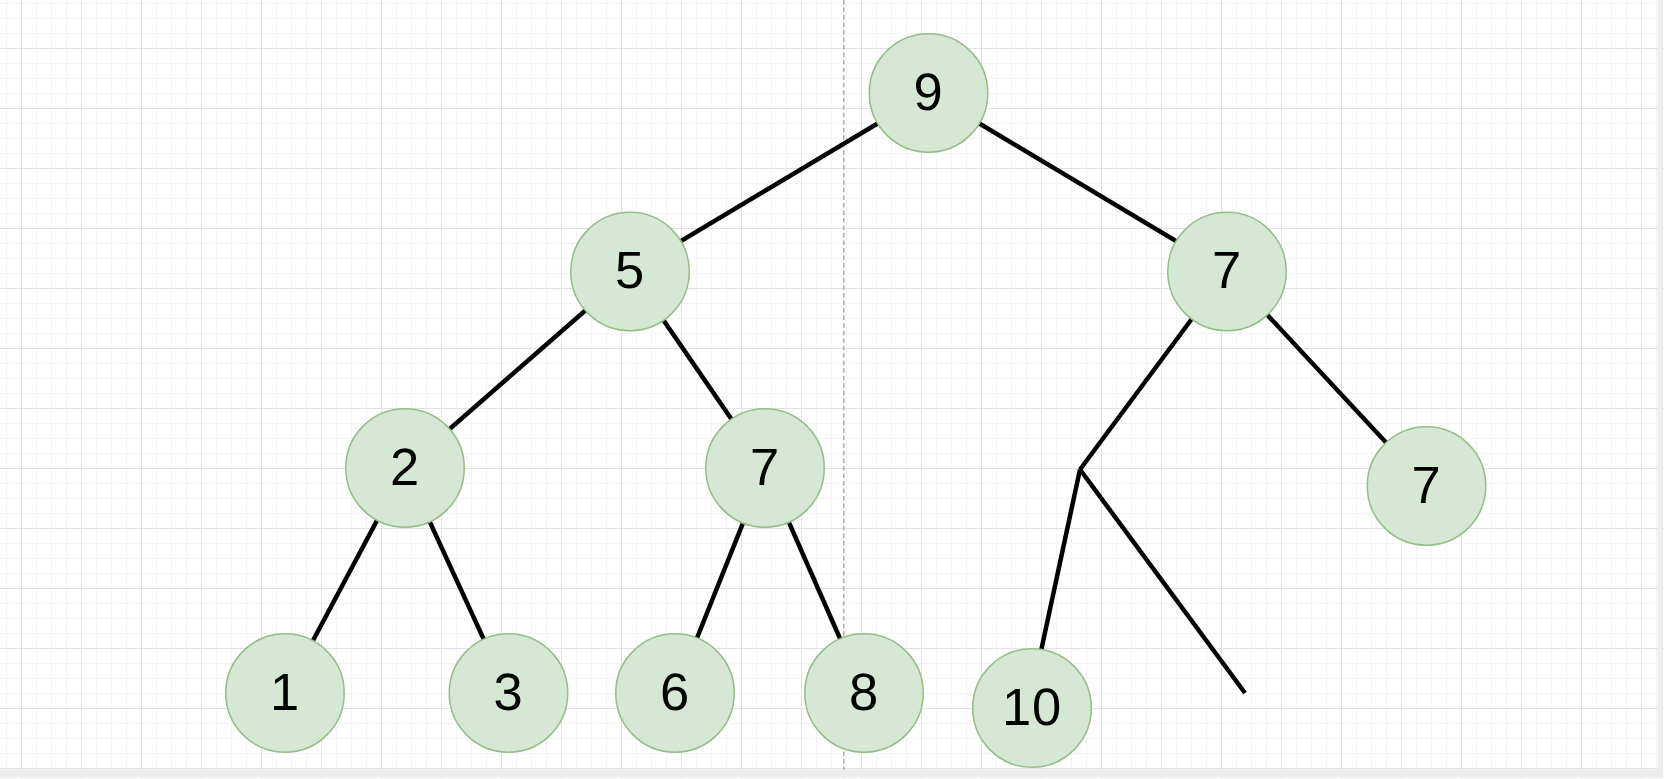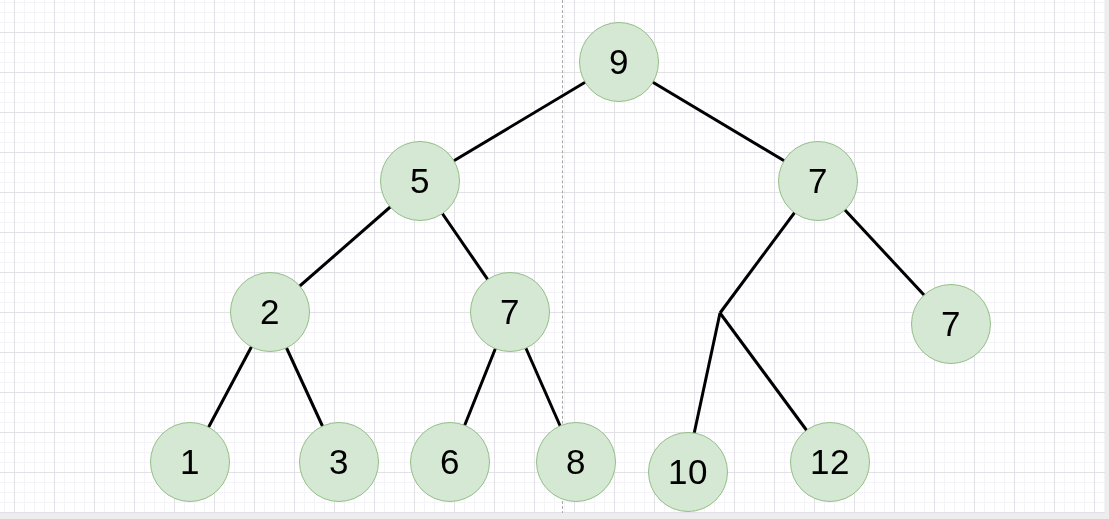--- a/index.html
+++ b/index.html
@@ -119,18 +119,17 @@
   <div class="node" style="left:380px; top:141px">5</div>
   <div class="node" style="left:778px; top:141px">7</div>
   <div class="node" style="left:230px; top:272px">2</div>
   <div class="node" style="left:470px; top:272px">7</div>
   <div class="node" style="left:911px; top:284px">7</div>
   <div class="node" style="left:150px; top:422px">1</div>
   <div class="node" style="left:299px; top:422px">3</div>
   <div class="node" style="left:410px; top:422px">6</div>
   <div class="node" style="left:536px; top:422px">8</div>
   <div class="node" style="left:648px; top:432px">10</div>
-  <div class="node" style="left:790px; top:422px">12</div>
 
   <div class="bottom-strip"></div>
   <div class="right-strip"></div>
 
 </div>
 
 </body></html>

